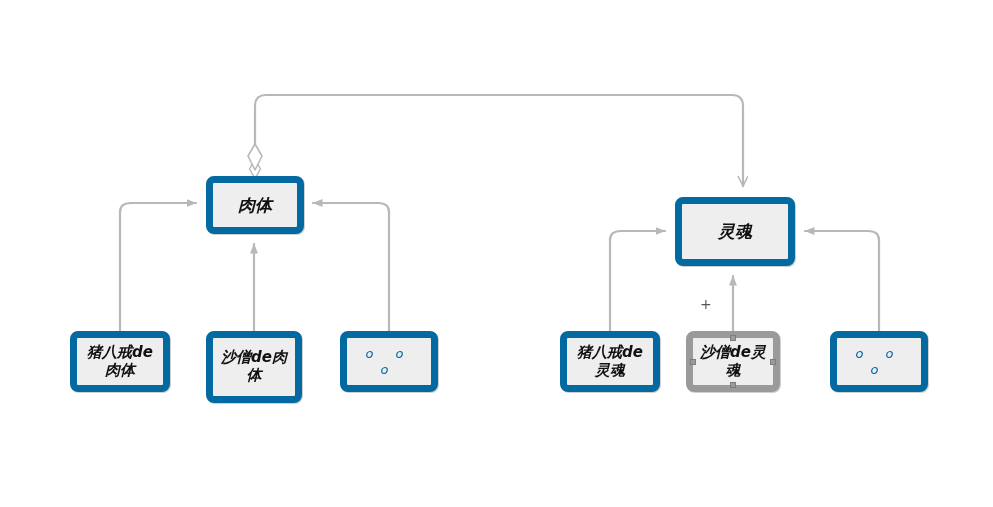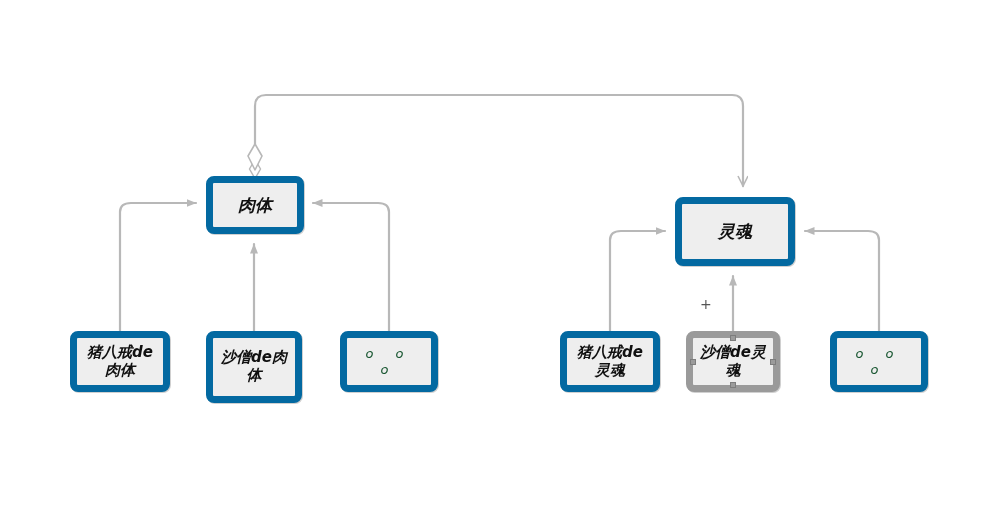--- a/index.html
+++ b/index.html
@@ -47,21 +47,21 @@
   }
   .node.top {
     font-size: 17px;
   }
   .node.leaf {
     font-size: 15px;
   }
   .node.ellipsis .label {
     font-size: 13px;
     letter-spacing: 9px;
-    color: #14532d;
+    color: #0369a1;
     font-weight: 400;
   }
   .node.selected {
     border-color: #9a9a9a;
   }
   .handle {
     position: absolute;
     width: 6px;
     height: 6px;
     background: #9b9b9b;

